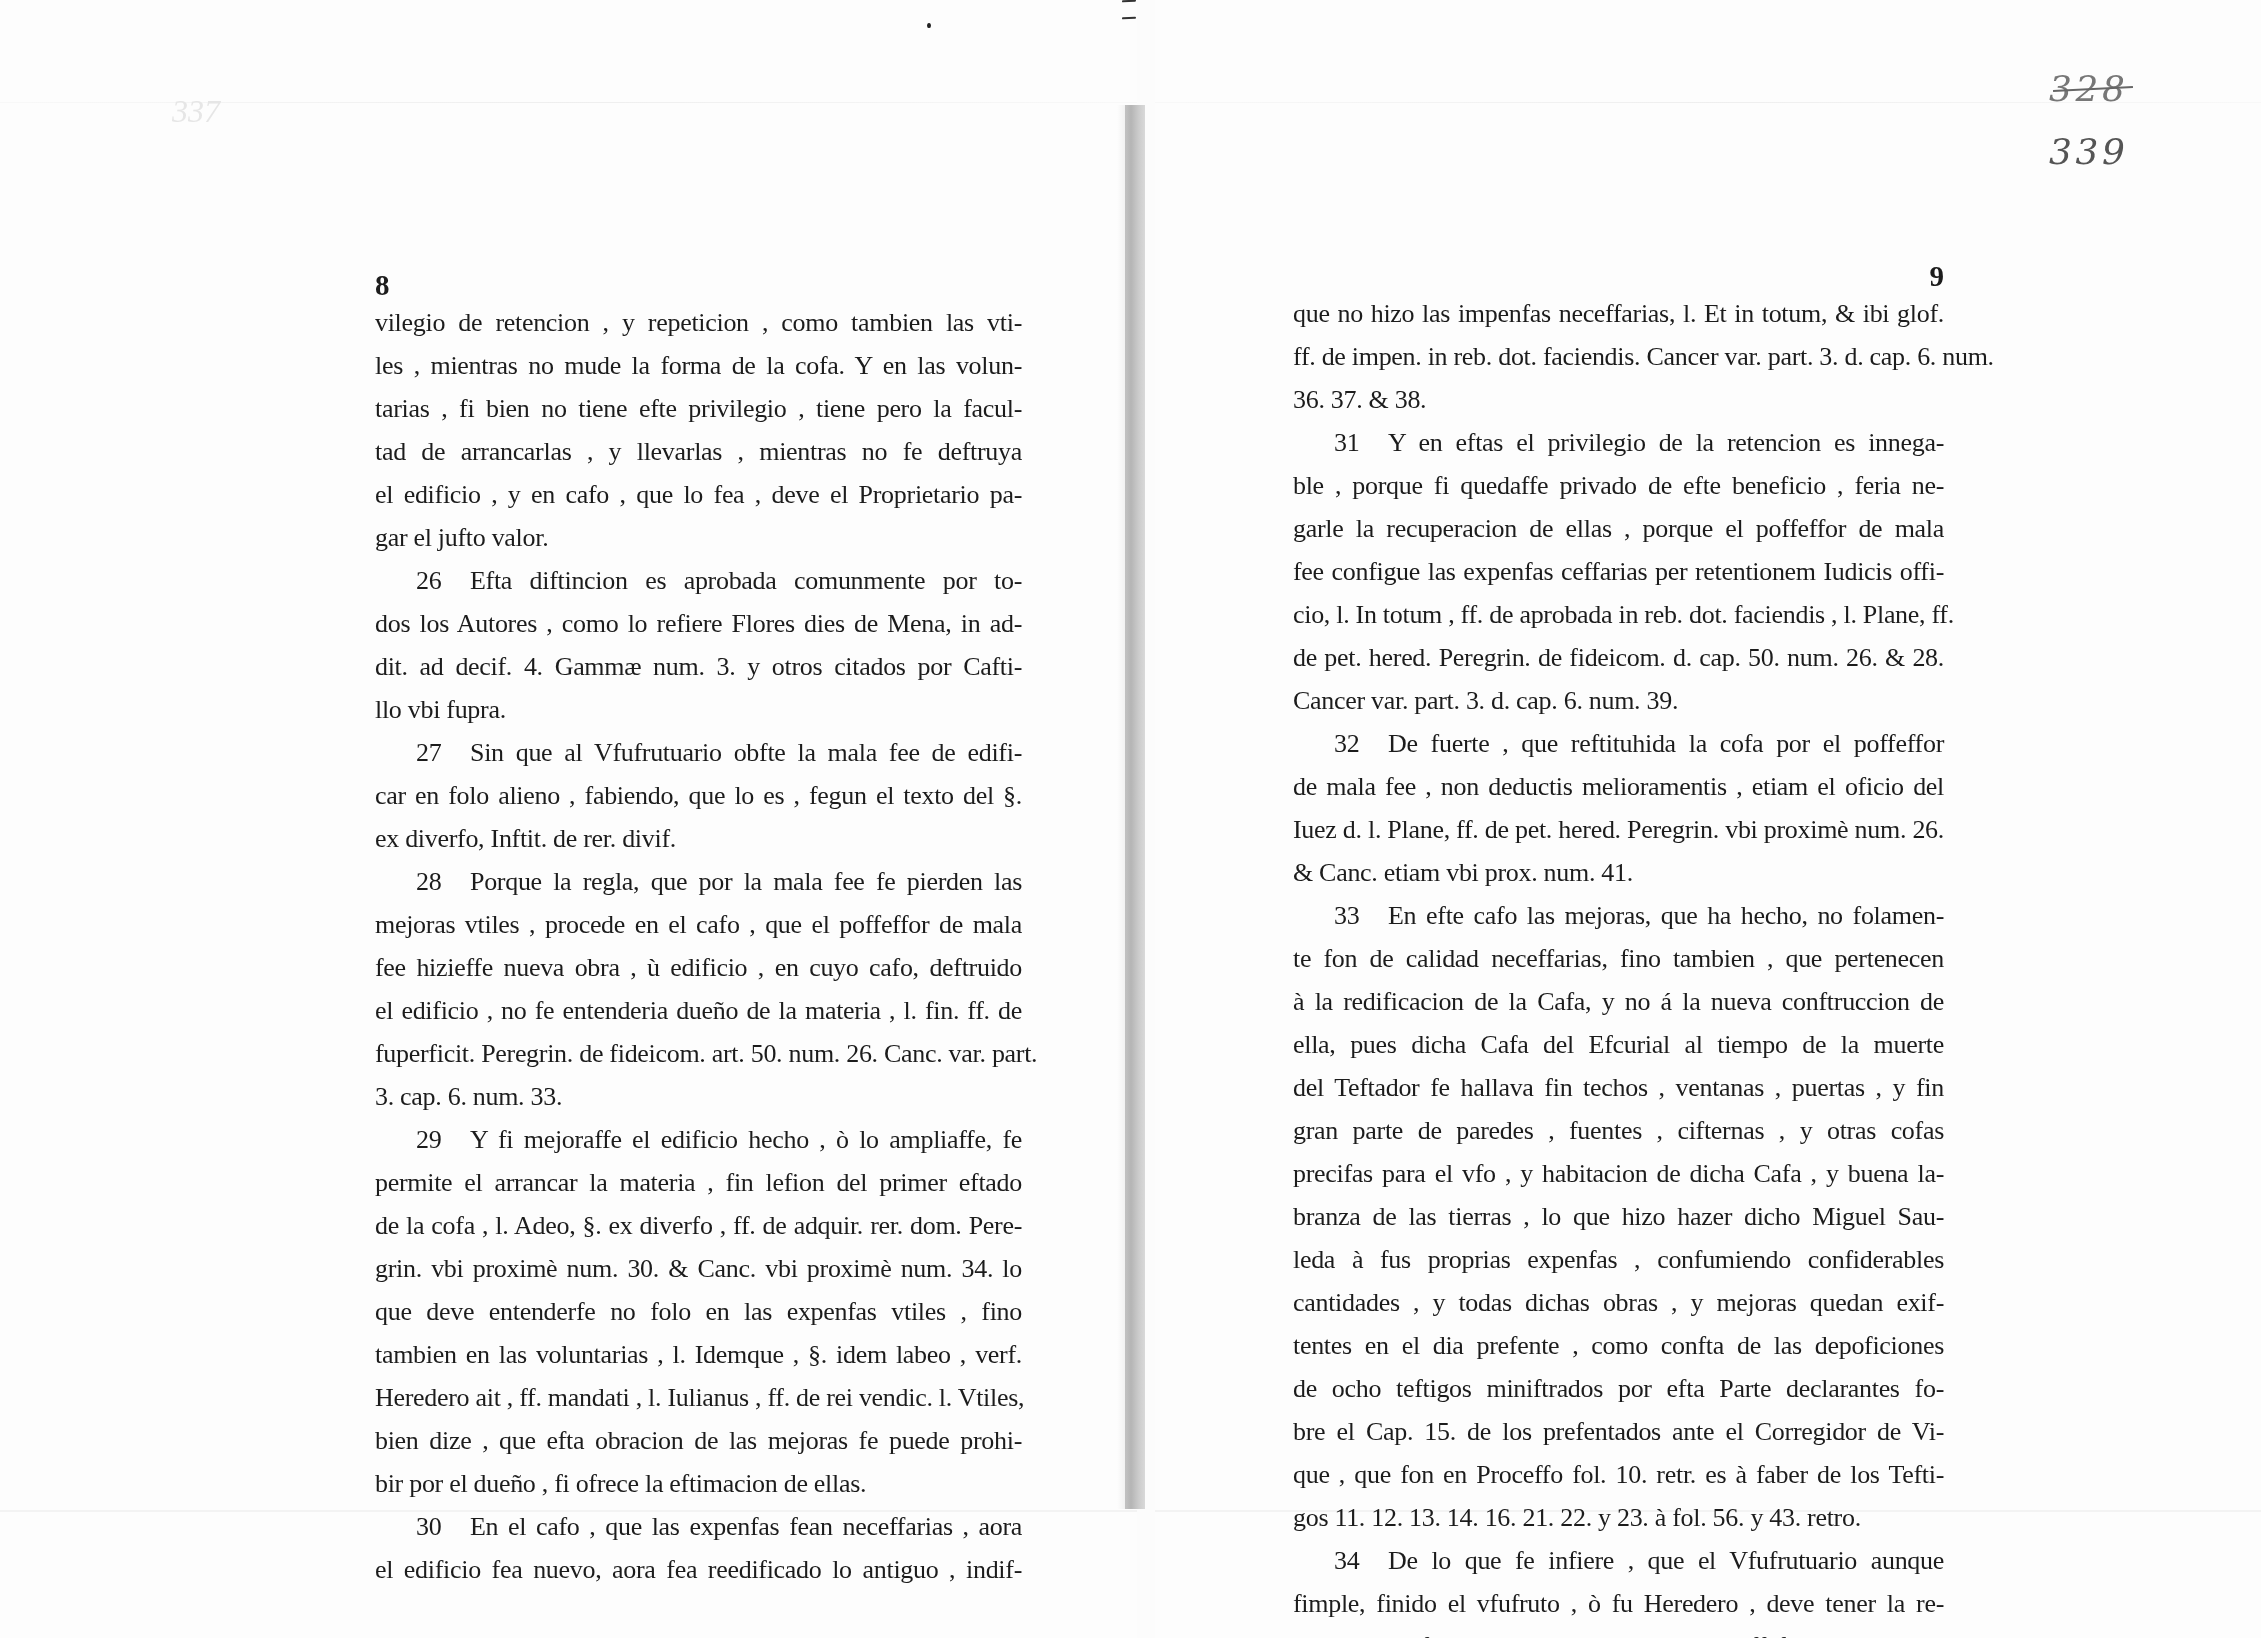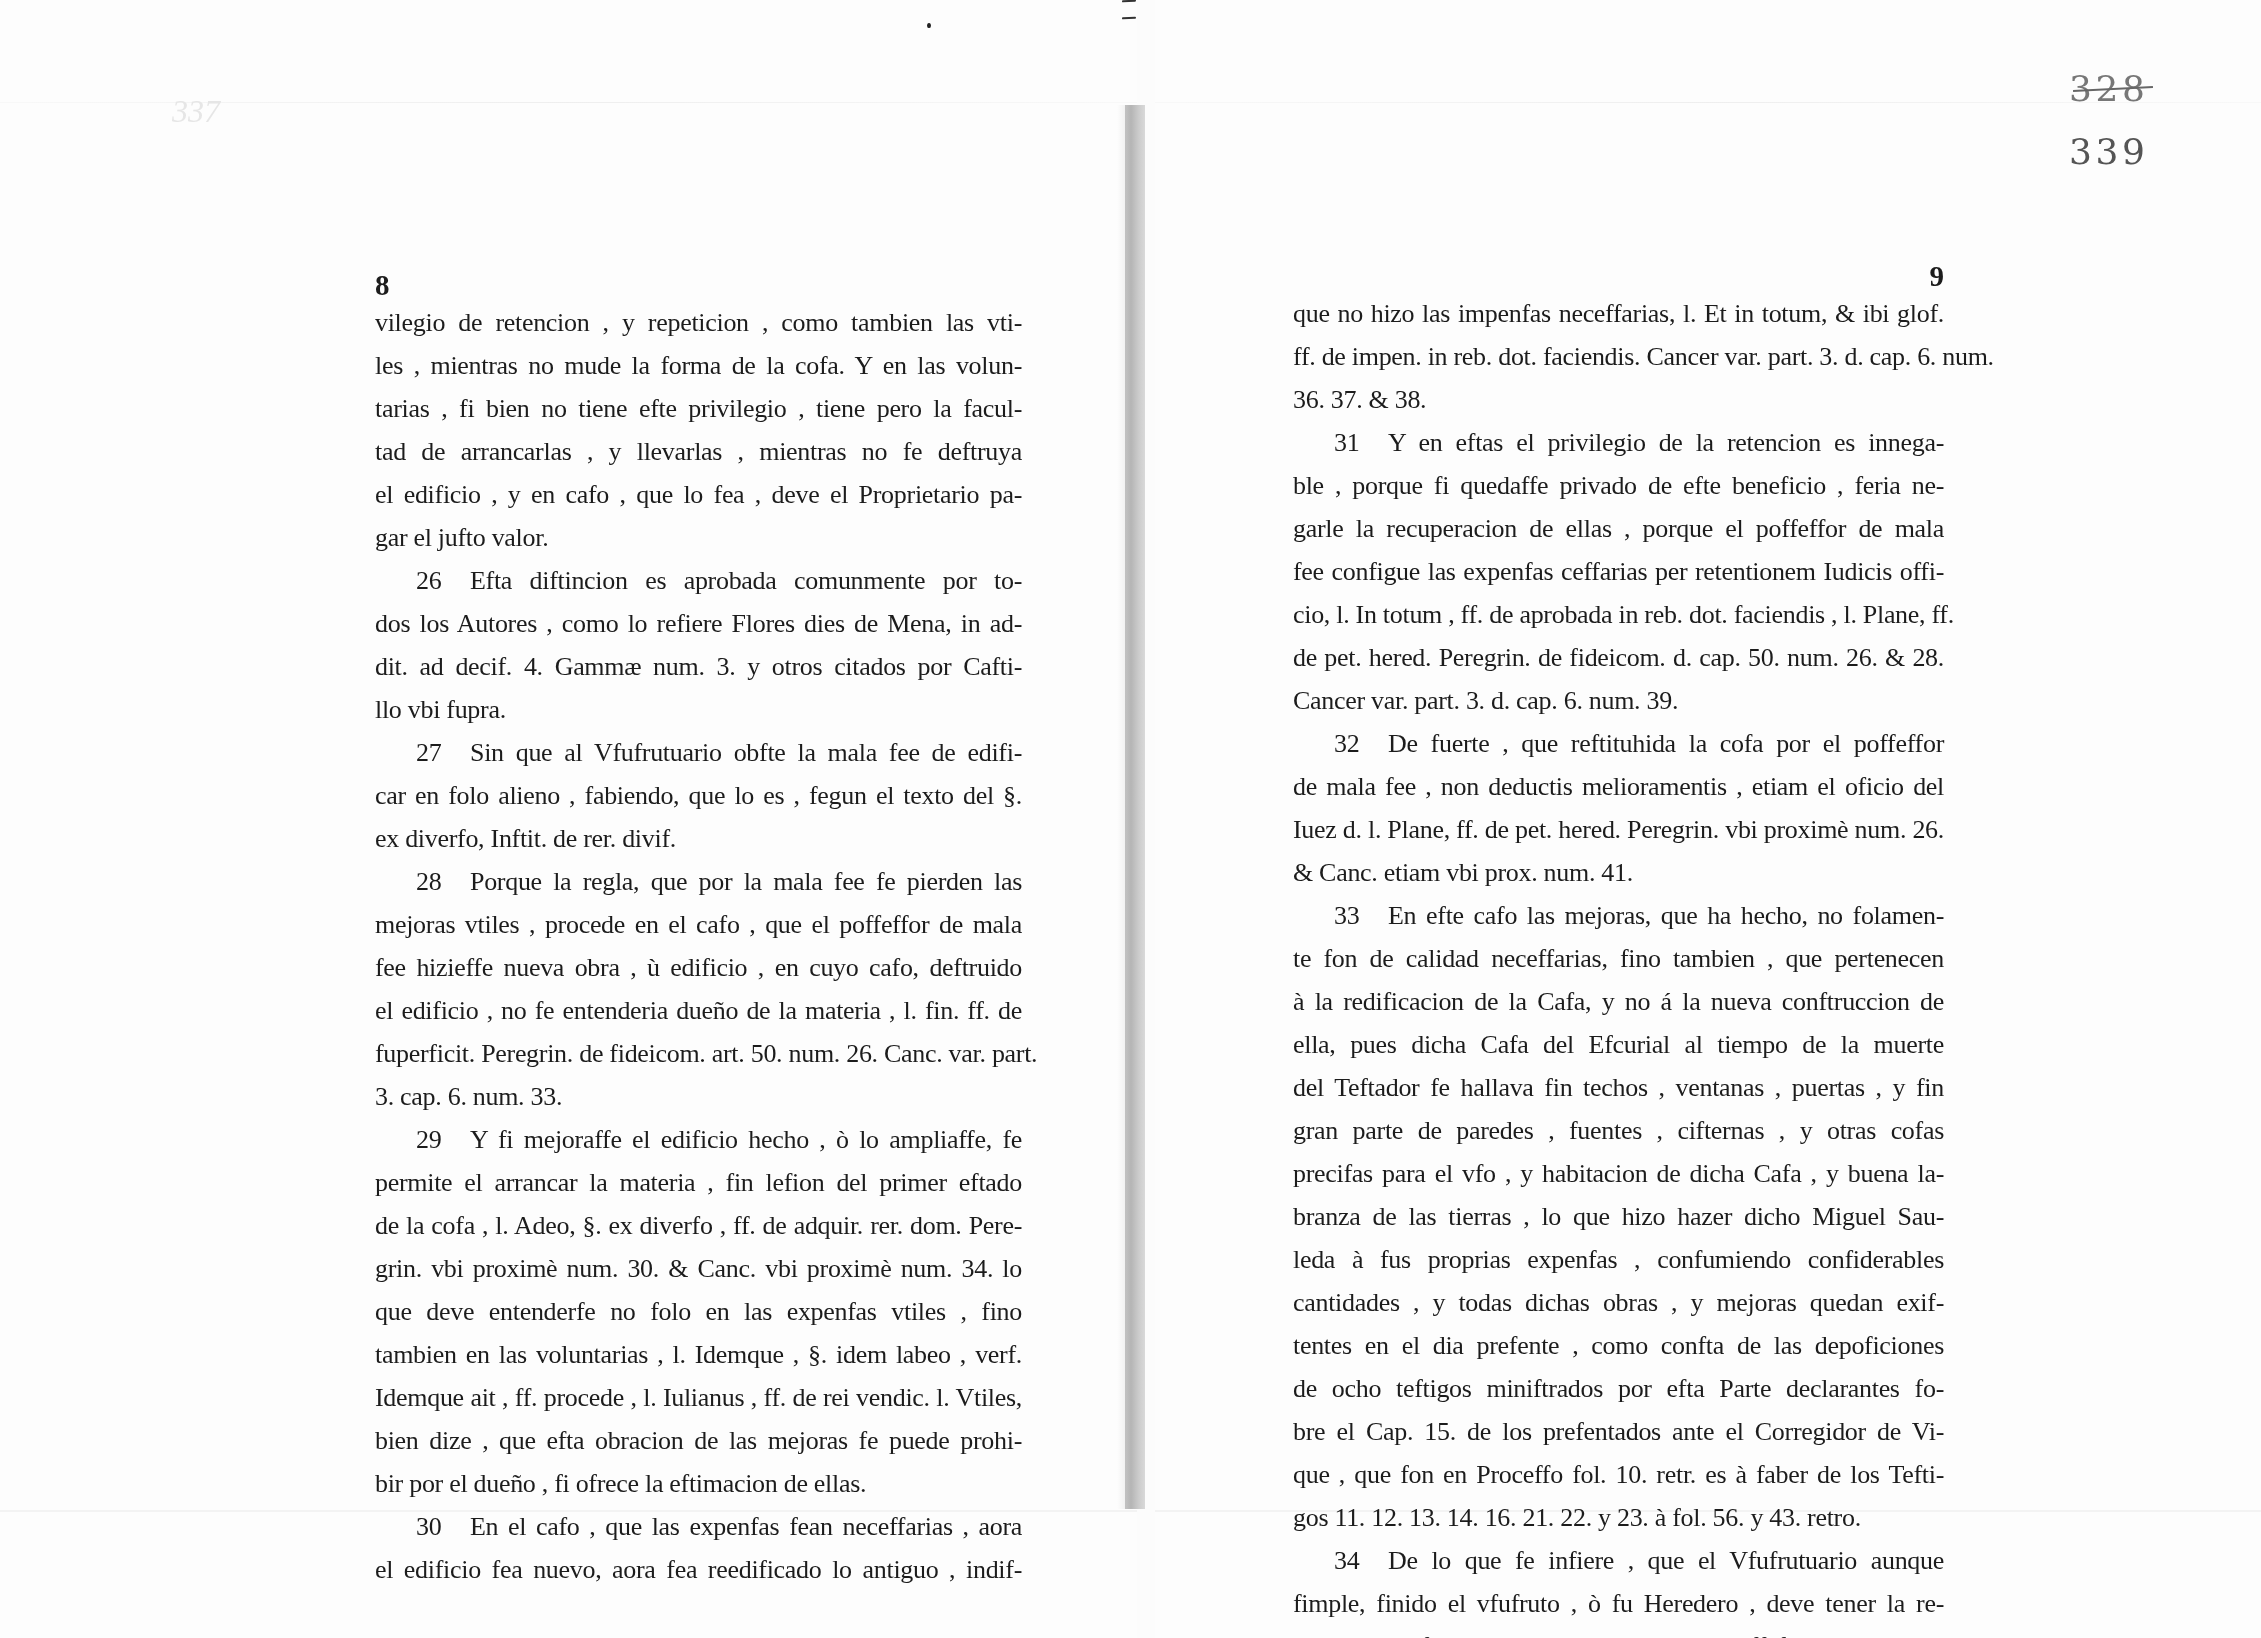--- a/index.html
+++ b/index.html
@@ -25,21 +25,21 @@
   .column.right { left:1293px; top:260px; width:651px; }
   .page-number { font-size:29px; font-weight:bold; height:32px; line-height:32px; }
   .column.left .page-number { text-align:left; }
   .column.right .page-number { text-align:right; }
   .line { font-size:26px; line-height:43px; height:43px; white-space:nowrap;
           text-align:justify; text-align-last:justify; overflow:visible; letter-spacing:-0.3px; }
   .line.last { text-align-last:left; }
   .line.para { padding-left:41px; }
   .line .num { display:inline-block; width:54px; text-align:left; }
 
-  .folio { position:absolute; left:2049px; font-family:"DejaVu Serif",serif; color:#555; font-size:36px; letter-spacing:3.6px;margin-left:20px; }
+  .folio { position:absolute; left:2049px; font-family:"DejaVu Serif",serif; font-style:italic; color:#555; font-size:36px; letter-spacing:3.6px; }
   .folio.old { top:68px; color:#777; }
   .folio.old::after { content:""; position:absolute; left:3.6px; right:-4.5px; top:48%; height:2.3px; background:#666; transform:rotate(-3deg); }
   .folio.new { top:131px;text-align:right; }
   .faint { position:absolute; left:172px; top:93px; font-size:32px; color:#e6e6e6; font-style:italic; }
 </style>
 </head>
 <body>
 
 <div class="spread">
   <div class="page left">
@@ -83,21 +83,21 @@
         <div class="line">fee hizieffe nueva obra , ù edificio , en cuyo cafo, deftruido</div>
         <div class="line">el edificio , no fe entenderia dueño de la materia , l. fin. ff. de</div>
         <div class="line">fuperficit. Peregrin. de fideicom. art. 50. num. 26. Canc. var. part.</div>
         <div class="line last">3. cap. 6. num. 33.</div>
         <div class="line para"><span class="num">29</span><span>Y fi mejoraffe el edificio hecho , ò lo ampliaffe, fe</span></div>
         <div class="line">permite el arrancar la materia , fin lefion del primer eftado</div>
         <div class="line">de la cofa , l. Adeo, §. ex diverfo , ff. de adquir. rer. dom. Pere-</div>
         <div class="line">grin. vbi proximè num. 30. &amp; Canc. vbi proximè num. 34. lo</div>
         <div class="line">que deve entenderfe no folo en las expenfas vtiles , fino</div>
         <div class="line">tambien en las voluntarias , l. Idemque , §. idem labeo , verf.</div>
-        <div class="line">Idemque ait , ff. procede , l. Iulianus , ff. de rei vendic. l. Vtiles,</div>
+        <div class="line">Heredero ait , ff. mandati , l. Iulianus , ff. de rei vendic. l. Vtiles,</div>
         <div class="line">bien dize , que efta obracion de las mejoras fe puede prohi-</div>
         <div class="line last">bir por el dueño , fi ofrece la eftimacion de ellas.</div>
         <div class="line para"><span class="num">30</span><span>En el cafo , que las expenfas fean neceffarias , aora</span></div>
         <div class="line">el edificio fea nuevo, aora fea reedificado lo antiguo , indif-</div>
       </div>
 
   </div>
 
   <div class="column right" id="col-right">
     <div class="page-number">9</div>

